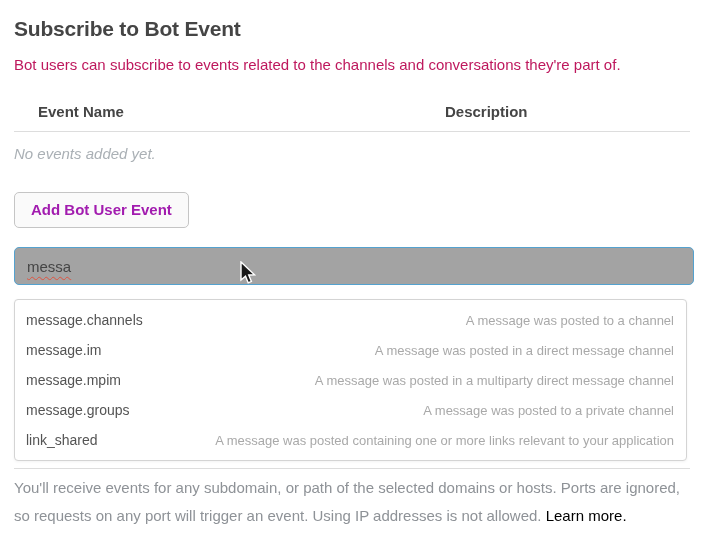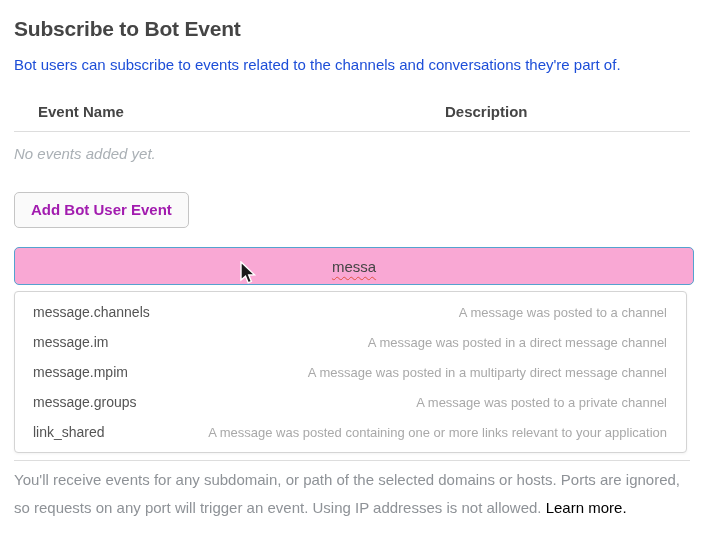--- a/index.html
+++ b/index.html
@@ -14,21 +14,21 @@
   .page-title {
     font-size: 21px;
     font-weight: bold;
     color: #454545;
     line-height: 26px;
     letter-spacing: -0.2px;
   }
   .page-subtitle {
     margin-top: 13px;
     font-size: 15px;
-    color: #1d4ed8;
+    color: #be185d;
     line-height: 20px;
   }
 
   .table-header {
     margin-top: 28px;
     display: flex;
     align-items: baseline;
   }
   .table-header .col-event { width: 407px; margin-left: 24px; }
   .table-header span {
@@ -63,41 +63,40 @@
 
   .search-input {
     margin-top: 19px;
     width: 680px;
     height: 38px;
     border: 1px solid #54a2cf;
     border-radius: 5px;
     display: flex;
     align-items: center;
     padding: 0 12px;
-    background: #f9a8d4;
-    justify-content: center;
+    background: #a3a3a3;
   }
   .search-input .value {
     font-size: 15px;
     color: #454545;
     text-decoration-line: underline;
     text-decoration-style: wavy;
     text-decoration-color: #e0523f;
     text-decoration-thickness: 1px;
     text-underline-offset: 4px;
   }
 
   .dropdown {
-    margin-top: 6px;
+    margin-top: 14px;
     width: 673px;
     border: 1px solid #d4d4d4;
     border-radius: 4px;
     background: #ffffff;
     box-shadow: 0 1px 3px rgba(0,0,0,0.05);
-    padding: 5px 7px;
+    padding: 5px 0;
   }
   .dropdown-item {
     height: 30px;
     display: flex;
     align-items: center;
     justify-content: space-between;
     padding: 0 12px 0 11px;
     cursor: pointer;
   }
   .dropdown-item .event-name {

